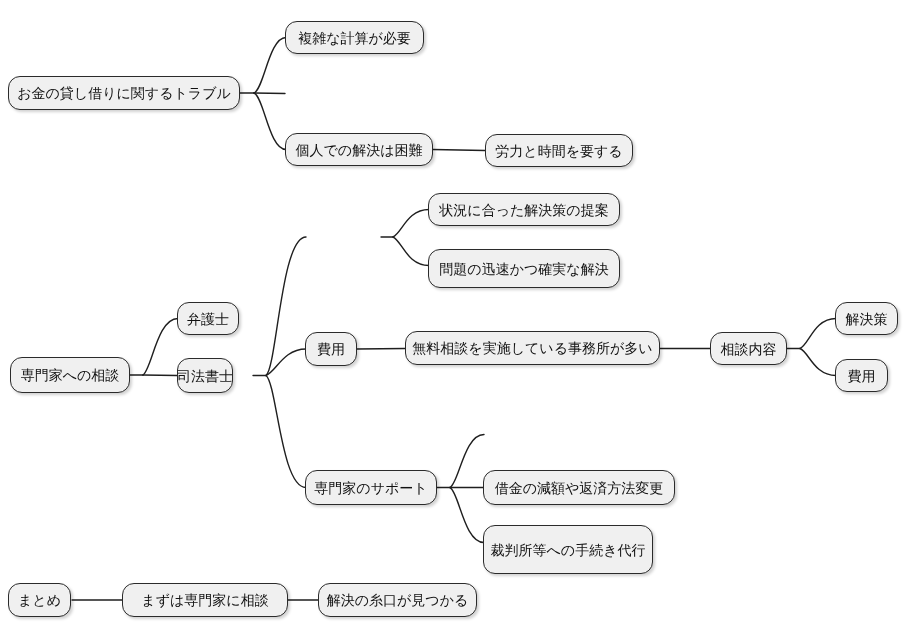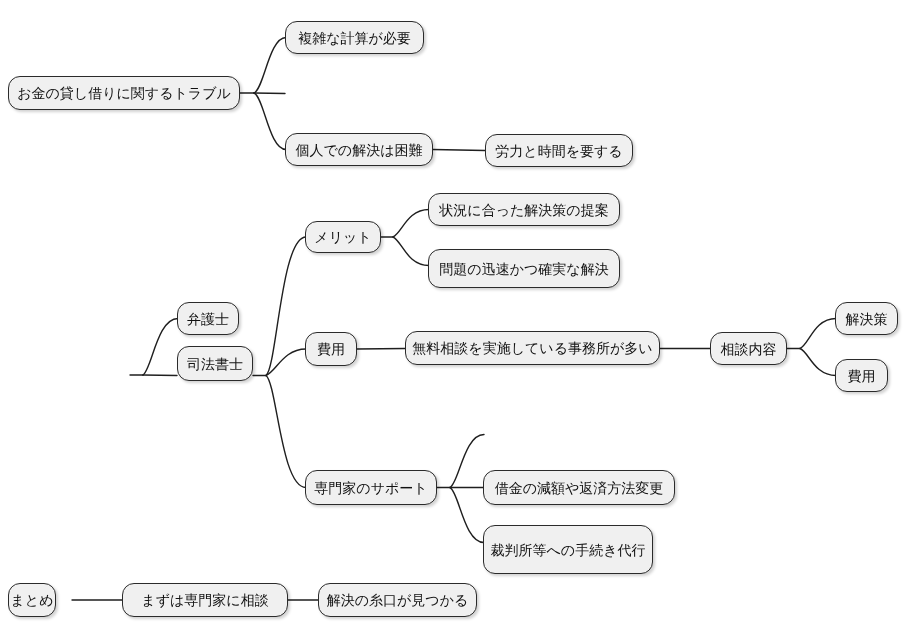--- a/index.html
+++ b/index.html
@@ -78,28 +78,28 @@
   <div class="node" style="left:285px;top:21px;width:139px;height:33px">
       <span>複雑な計算が必要</span>
     </div>
   <div class="node" style="left:285px;top:133px;width:148px;height:33px">
       <span>個人での解決は困難</span>
     </div>
   <div class="node" style="left:485px;top:134px;width:148px;height:33px">
       <span>労力と時間を要する</span>
     </div>
 
+  <div class="node" style="left:10px;top:357px;width:120px;height:36px">
+      <span>専門家への相談</span>
+    </div>
   <div class="node" style="left:177px;top:302px;width:62px;height:33px">
       <span>弁護士</span>
     </div>
-  <div class="node" style="left:177px;top:346px;width:76px;height:35px">
+  <div class="node" style="left:177px;top:358px;width:56px;height:35px">
       <span>司法書士</span>
-    </div>
-  <div class="node" style="left:305px;top:221px;width:76px;height:32px">
-      <span>メリット</span>
     </div>
   <div class="node" style="left:428px;top:193px;width:192px;height:33px">
       <span>状況に合った解決策の提案</span>
     </div>
   <div class="node" style="left:428px;top:249px;width:192px;height:39px">
       <span>問題の迅速かつ確実な解決</span>
     </div>
   <div class="node" style="left:305px;top:332px;width:52px;height:34px">
       <span>費用</span>
     </div>
@@ -118,21 +118,21 @@
   <div class="node" style="left:305px;top:470px;width:132px;height:35px">
       <span>専門家のサポート</span>
     </div>
   <div class="node" style="left:483px;top:470px;width:192px;height:35px">
       <span>借金の減額や返済方法変更</span>
     </div>
   <div class="node" style="left:483px;top:525px;width:170px;height:49px">
       <span>裁判所等への手続き代行</span>
     </div>
 
-  <div class="node" style="left:8px;top:583px;width:48px;height:34px">
+  <div class="node" style="left:8px;top:583px;width:63px;height:34px">
       <span>まとめ</span>
     </div>
   <div class="node" style="left:122px;top:583px;width:166px;height:34px">
       <span>まずは専門家に相談</span>
     </div>
   <div class="node" style="left:318px;top:583px;width:159px;height:34px">
       <span>解決の糸口が見つかる</span>
     </div>
 
 </div>

